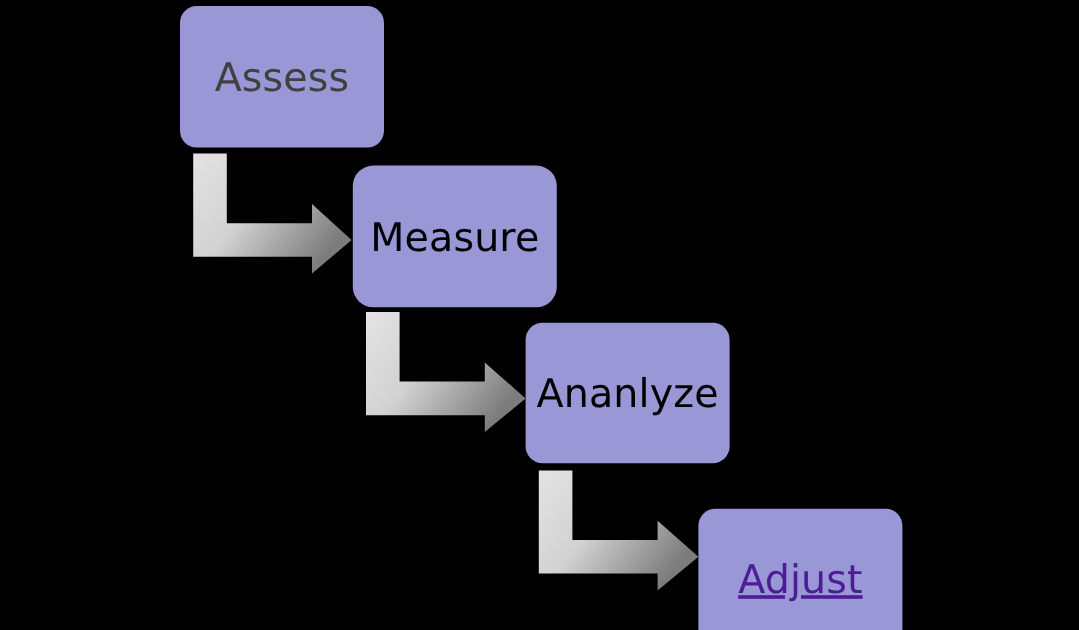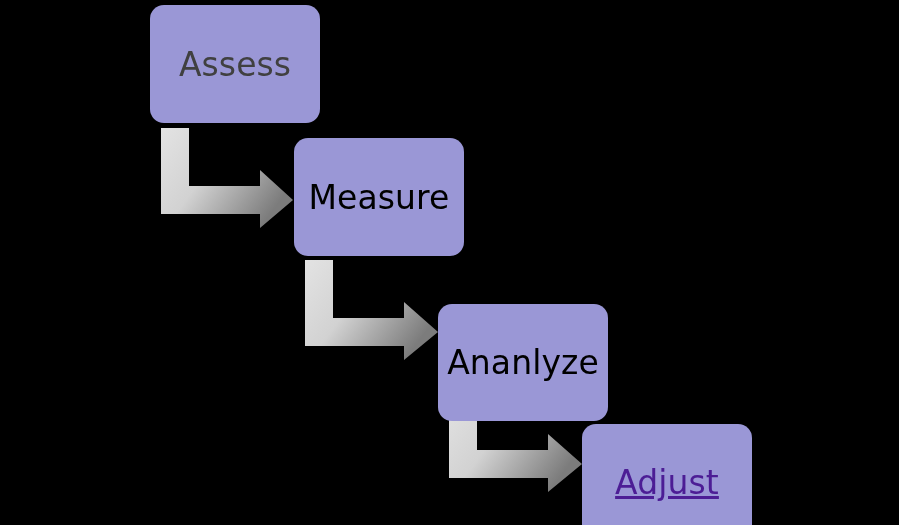--- a/index.html
+++ b/index.html
@@ -79,19 +79,19 @@
           <stop offset="45%" stop-color="#d2d2d2"></stop>
           <stop offset="100%" stop-color="#7c7c7c"></stop>
         </linearGradient>
       </defs>
       <path d="M 0 0 L 28 0 L 28 58 L 99 58 L 99 42 L 133 72 L 99 100 L 99 86 L 0 86 Z" fill="url(#g2)"></path>
     </svg>
   </div>
 
   <div class="node" style="left: 150px; top: 5px; width: 170px; height: 118px; background: rgb(154, 151, 214); color: #404040;">Assess</div>
 
-  <div class="node" style="left: 294px; top: 138px; width: 170px; height: 118px; background: rgb(154, 151, 214); color: rgb(0, 0, 0);">Measure</div>
+  <div class="node" style="left: 294px; top: 138px; width: 170px; height: 118px; background: rgb(154, 151, 214); color: rgb(0, 0, 0); border-radius: 17px;">Measure</div>
 
-  <div class="node" style="left: 438px; top: 269px; width: 170px; height: 117px; background: rgb(154, 151, 214); color: rgb(0, 0, 0); margin-top: 35px;">Ananlyze</div>
+  <div class="node" style="left: 438px; top: 269px; width: 170px; height: 117px; background: rgb(154, 151, 214); color: rgb(0, 0, 0);">Ananlyze</div>
 
   <div class="node" style="left: 582px; top: 424px; width: 170px; height: 117px; background: rgb(154, 151, 214); color: #4c1d95; text-decoration: underline;">Adjust</div>
 
 </div>
 
 </body></html>

